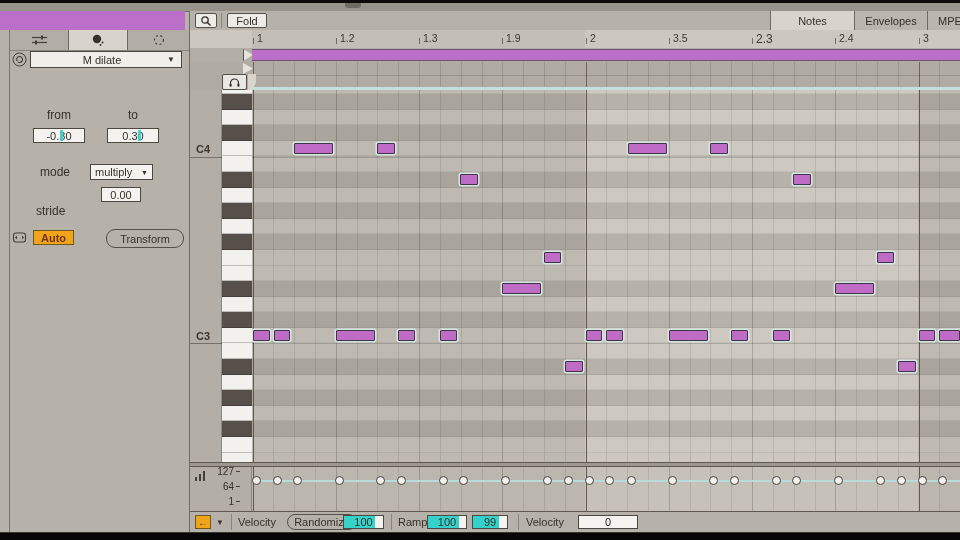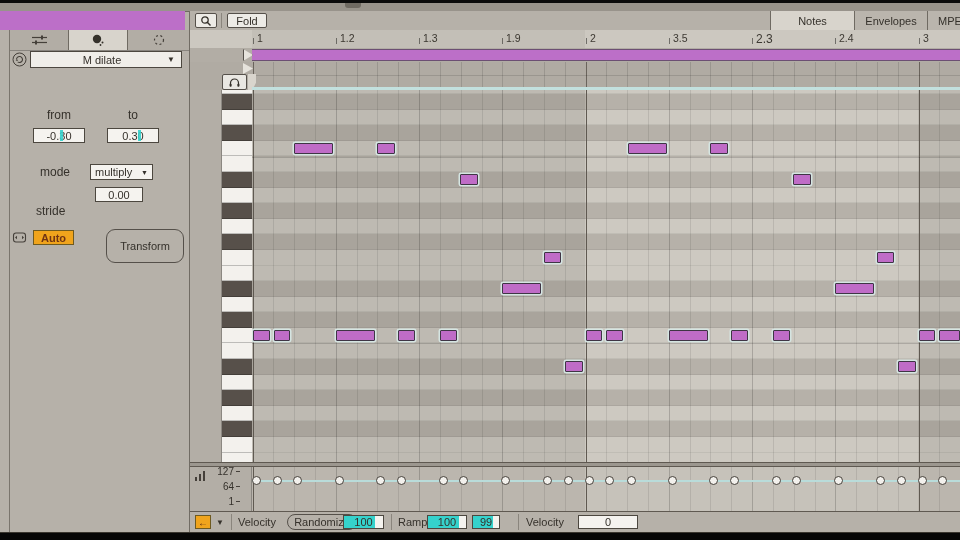--- a/index.html
+++ b/index.html
@@ -83,36 +83,36 @@
     <span>0.30</span>
     <div class="abs" style="left:30px;top:1px;width:3px;height:11px;background:#35d2cc;opacity:.9;"></div>
   </div>
 
   <div class="abs" style="left:40px;top:165px;font-size:12px;">mode</div>
   <div class="abs field" style="left:90px;top:164px;width:63px;height:16px;padding:0 4px;justify-content:space-between;">
     <span>multiply</span>
     <span style="font-size:7px;">▼</span>
   </div>
   <div class="abs" style="left:36px;top:204px;font-size:12px;">stride</div>
-  <div class="abs field" style="left:95px;top:187px;width:48px;height:15px;text-align:center;">
+  <div class="abs field" style="left:101px;top:187px;width:40px;height:15px;text-align:center;">
     <span>0.00</span>
   </div>
 
   <div class="abs" style="left:12px;top:230px;width:15px;height:15px;">
     <svg width="15" height="15" viewBox="0 0 15 15">
       <rect x="1.5" y="3" width="12" height="9" rx="2.5" fill="none" stroke="#45403a" stroke-width="1.1"></rect>
       <path d="M5 5.8 l-2 1.7 l2 1.7 z" fill="#45403a"></path>
       <path d="M10 5.8 l2 1.7 l-2 1.7 z" fill="#45403a"></path>
     </svg>
   </div>
   <div class="abs" style="left:33px;top:230px;width:41px;height:15px;background:#f0a41c;border:1px solid #6e5a20;
               box-sizing:border-box;display:flex;align-items:center;justify-content:center;">
     <span style="color:#703414;font-weight:bold;">Auto</span>
   </div>
-  <div class="abs pill" style="left:106px;top:229px;width:78px;height:34px;">
+  <div class="abs pill" style="left:106px;top:229px;width:78px;height:19px;">
     <span>Transform</span>
   </div>
 
   <div class="abs vline" style="left:189px;top:11px;height:521px;background:#716c64;"></div>
 
   <div class="abs" style="left:190px;top:11px;width:770px;height:19px;background:#b6b1a9;border-bottom:1px solid #8a857d;"></div>
   <div class="abs btn" style="left:195px;top:13px;width:22px;height:15px;">
     <span>
       <svg width="12" height="12" viewBox="0 0 12 12">
         <circle cx="5" cy="5" r="3.2" fill="none" stroke="#35312b" stroke-width="1.3"></circle>
@@ -331,20 +331,26 @@
       <div title="C4" style="position: absolute; left: 458px; top: 52.92px; width: 18px; height: 11px; background: rgb(191, 108, 199); border: 1px solid rgb(63, 53, 69); border-radius: 1px; box-shadow: rgb(213, 229, 226) 0px 0px 0px 1.5px; box-sizing: border-box;"></div>
       <div title="C3" style="position: absolute; left: 479px; top: 239.88px; width: 17px; height: 11px; background: rgb(191, 108, 199); border: 1px solid rgb(63, 53, 69); border-radius: 1px; box-shadow: rgb(213, 229, 226) 0px 0px 0px 1.5px; box-sizing: border-box;"></div>
       <div title="C3" style="position: absolute; left: 521px; top: 239.88px; width: 17px; height: 11px; background: rgb(191, 108, 199); border: 1px solid rgb(63, 53, 69); border-radius: 1px; box-shadow: rgb(213, 229, 226) 0px 0px 0px 1.5px; box-sizing: border-box;"></div>
       <div title="A#3" style="position: absolute; left: 541px; top: 84.08px; width: 18px; height: 11px; background: rgb(191, 108, 199); border: 1px solid rgb(63, 53, 69); border-radius: 1px; box-shadow: rgb(213, 229, 226) 0px 0px 0px 1.5px; box-sizing: border-box;"></div>
       <div title="D#3" style="position: absolute; left: 583px; top: 193.14px; width: 39px; height: 11px; background: rgb(191, 108, 199); border: 1px solid rgb(63, 53, 69); border-radius: 1px; box-shadow: rgb(213, 229, 226) 0px 0px 0px 1.5px; box-sizing: border-box;"></div>
       <div title="F3" style="position: absolute; left: 625px; top: 161.98px; width: 17px; height: 11px; background: rgb(191, 108, 199); border: 1px solid rgb(63, 53, 69); border-radius: 1px; box-shadow: rgb(213, 229, 226) 0px 0px 0px 1.5px; box-sizing: border-box;"></div>
       <div title="A#2" style="position: absolute; left: 646px; top: 271.04px; width: 18px; height: 11px; background: rgb(191, 108, 199); border: 1px solid rgb(63, 53, 69); border-radius: 1px; box-shadow: rgb(213, 229, 226) 0px 0px 0px 1.5px; box-sizing: border-box;"></div>
       <div title="C3" style="position: absolute; left: 667px; top: 239.88px; width: 16px; height: 11px; background: rgb(191, 108, 199); border: 1px solid rgb(63, 53, 69); border-radius: 1px; box-shadow: rgb(213, 229, 226) 0px 0px 0px 1.5px; box-sizing: border-box;"></div>
       <div title="C3" style="position: absolute; left: 687px; top: 239.88px; width: 21px; height: 11px; background: rgb(191, 108, 199); border: 1px solid rgb(63, 53, 69); border-radius: 1px; box-shadow: rgb(213, 229, 226) 0px 0px 0px 1.5px; box-sizing: border-box;"></div>
     </div>
+  <div class="abs" id="octlabels" style="left:190px;top:90px;width:32px;height:372px;overflow:hidden;">
+      <div style="position: absolute; left: 6px; top: 52.92px; font-weight: bold; font-size: 11px; color: rgb(59, 55, 47);">C4</div>
+      <div style="position: absolute; left: 0px; top: 66.5px; width: 32px; height: 1px; background: rgba(0, 0, 0, 0.35);"></div>
+      <div style="position: absolute; left: 6px; top: 239.88px; font-weight: bold; font-size: 11px; color: rgb(59, 55, 47);">C3</div>
+      <div style="position: absolute; left: 0px; top: 253.46px; width: 32px; height: 1px; background: rgba(0, 0, 0, 0.35);"></div>
+    </div>
 
   <div class="abs" style="left:190px;top:462px;width:770px;height:5px;background:#9c978f;border-top:1px solid #5f5951;border-bottom:1px solid #5f5951;box-sizing:border-box;"></div>
 
   <div class="abs" style="left:190px;top:467px;width:62px;height:44px;background:#b3aea6;border-right:1px solid rgba(0,0,0,.22);box-sizing:border-box;"></div>
   <div class="abs" style="left:194px;top:471px;width:12px;height:10px;">
     <svg width="12" height="10" viewBox="0 0 12 10">
       <rect x="1" y="6" width="2" height="4" fill="#45403a"></rect>
       <rect x="5" y="3" width="2" height="7" fill="#45403a"></rect>
       <rect x="9" y="0" width="2" height="10" fill="#45403a"></rect>
     </svg>
@@ -439,21 +445,21 @@
               display:flex;align-items:center;justify-content:center;">
     <span>100</span>
   </div>
   <div class="abs vline" style="left:391px;top:514px;height:16px;background:#8a857d;"></div>
   <div class="abs" style="left:398px;top:516px;">Ramp</div>
   <div class="abs" style="left:427px;top:515px;width:40px;height:14px;border:1px solid #4c473f;box-sizing:border-box;
               background:linear-gradient(to right,#35d2cc 0 82%,#f5f3ef 82% 100%);
               display:flex;align-items:center;justify-content:center;">
     <span>100</span>
   </div>
-  <div class="abs" style="left:472px;top:515px;width:28px;height:14px;border:1px solid #4c473f;box-sizing:border-box;
+  <div class="abs" style="left:472px;top:515px;width:36px;height:14px;border:1px solid #4c473f;box-sizing:border-box;
               background:linear-gradient(to right,#35d2cc 0 76%,#f5f3ef 76% 100%);
               display:flex;align-items:center;justify-content:center;">
     <span>99</span>
   </div>
   <div class="abs vline" style="left:518px;top:514px;height:16px;background:#8a857d;"></div>
   <div class="abs" style="left:526px;top:516px;">Velocity</div>
   <div class="abs field" style="left:578px;top:515px;width:60px;height:14px;">
     <span>0</span>
   </div>
 

